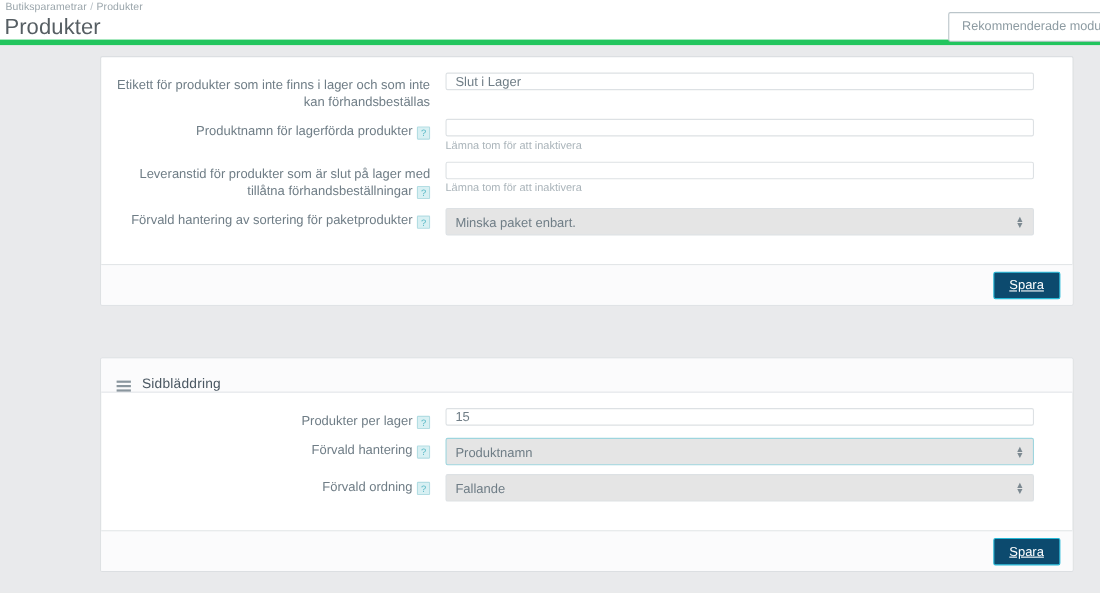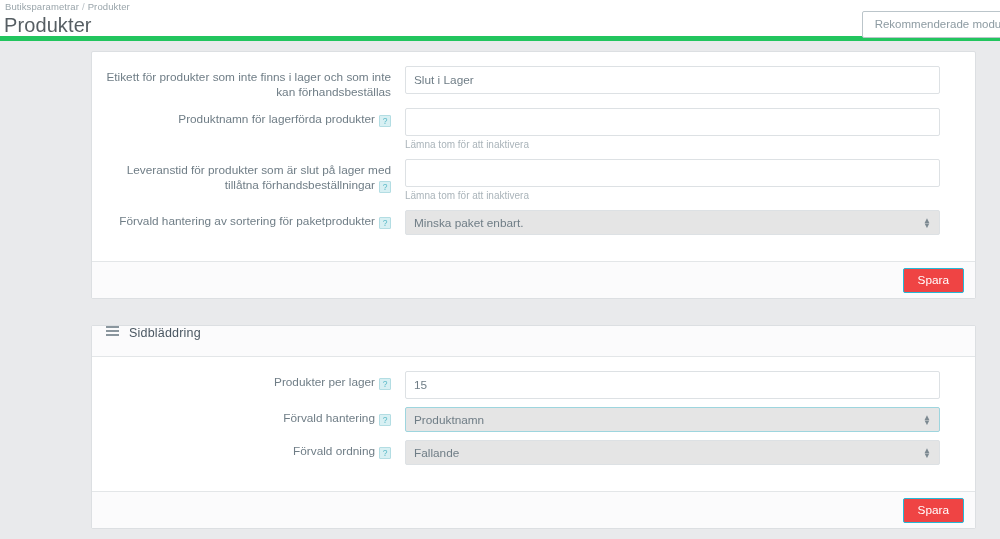--- a/index.html
+++ b/index.html
@@ -80,21 +80,21 @@
     border-radius: 2px;
   }
   #panel-one { top: 10px; }
   #panel-two { top: 284px; }
 
   .panel-heading {
     height: 31px;
     background: #fbfbfc;
     border-bottom: 1px solid #e3e6e8;
     display: flex;
-    align-items: flex-start;
+    align-items: flex-end;
     padding: 0 0 0 14px;
     font-size: 12.5px;
     color: #53606b;
   }
   .panel-heading .hdr-title {
     font-weight: 400;
     letter-spacing: .2px;
     color: #4a5762;
   }
   .icon-hamburger {
@@ -153,21 +153,21 @@
     font-size: 8.5px;
     border-radius: 1px;
     vertical-align: -1px;
     margin-left: 4px;
     font-family: "Liberation Sans", sans-serif;
     cursor: pointer;
   }
 
   .input-text {
     width: 100%;
-    height: 28px;
+    height: 16px;
     border: 1px solid #dde1e4;
     border-radius: 2px;
     background: #ffffff;
     color: #6f7d86;
     font-size: 11.8px;
     font-family: "Liberation Sans", sans-serif;
     padding: 0 8px;
     outline: none;
   }
   .input-text::placeholder { color: #aab4ba; }
@@ -218,29 +218,30 @@
   .panel-footer {
     background: #fbfbfc;
     border-top: 1px solid #e3e6e8;
     height: 37px;
     display: flex;
     align-items: center;
     justify-content: flex-end;
     padding-right: 11px;
   }
   .btn-primary {
-    background: #ef4444;
+    background: #0c4a6e;
     border: 1px solid #25b9d7;
     border-radius: 2px;
     color: #ffffff;
     font-size: 11.8px;
     font-family: "Liberation Sans", sans-serif;
     padding: 4px 14px 5px 14px;
     line-height: 14px;
     cursor: pointer;
+    text-decoration: underline;
   }
 </style>
 </head>
 <body>
 
 <div class="page-header">
   <div class="breadcrumb">
     <span>Butiksparametrar</span><span class="sep">/</span><span>Produkter</span>
   </div>
   <h1 class="page-title">Produkter</h1>

